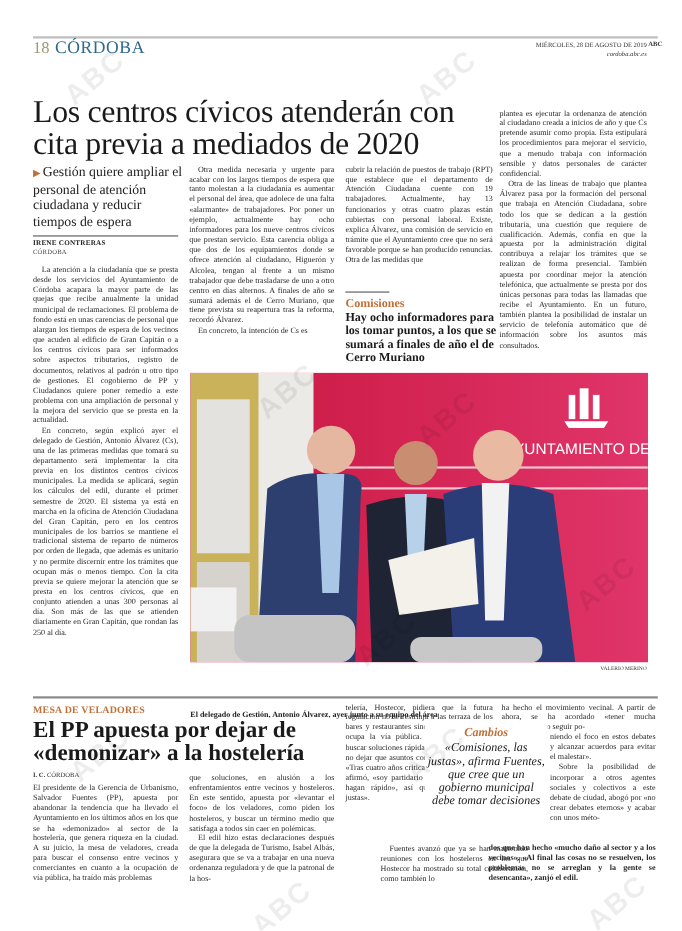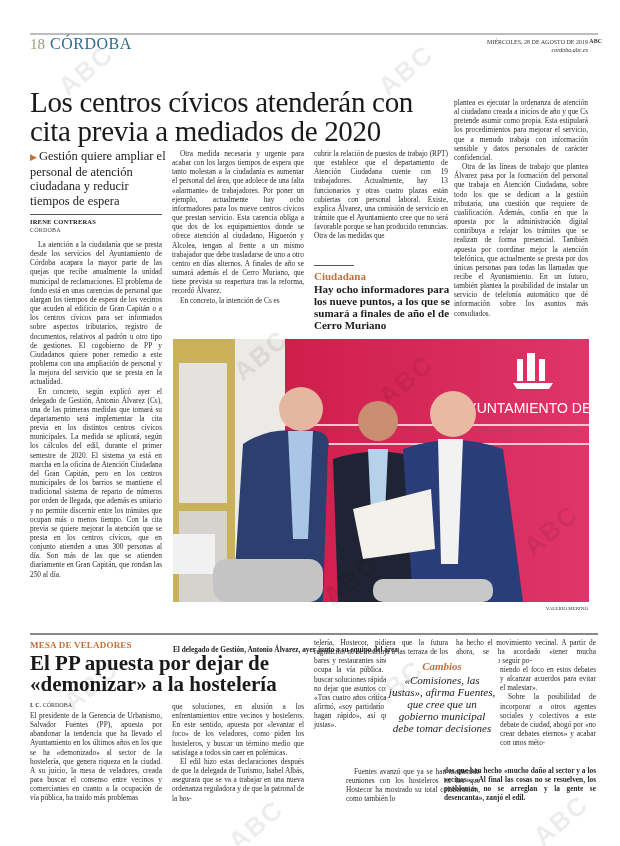--- a/index.html
+++ b/index.html
@@ -93,22 +93,22 @@
 <div class="abs col c2">
   <p class="ind">Otra medida necesaria y urgente para acabar con los largos tiempos de espera que tanto molestan a la ciudadanía es aumentar el personal del área, que adolece de una falta «alarmante» de trabajadores. Por poner un ejemplo, actualmente hay ocho informadores para los nueve centros cívicos que prestan servicio. Esta carencia obliga a que dos de los equipamientos donde se ofrece atención al ciudadano, Higuerón y Alcolea, tengan al frente a un mismo trabajador que debe trasladarse de uno a otro centro en días alternos. A finales de año se sumará además el de Cerro Muriano, que tiene prevista su reapertura tras la reforma, recordó Álvarez.</p>
   <p class="ind">En concreto, la intención de Cs es</p>
 </div>
 
 <div class="abs col c3">
   <p>cubrir la relación de puestos de trabajo (RPT) que establece que el departamento de Atención Ciudadana cuente con 19 trabajadores. Actualmente, hay 13 funcionarios y otras cuatro plazas están cubiertas con personal laboral. Existe, explica Álvarez, una comisión de servicio en trámite que el Ayuntamiento cree que no será favorable porque se han producido renuncias. Otra de las medidas que</p>
 </div>
 
 <div class="abs pull-rule"></div>
-<div class="abs pull-label">Ciudadana</div>
-<div class="abs pull-text">Hay ocho informadores para los nueve puntos, a los que se sumará a finales de año el de Cerro Muriano</div>
+<div class="abs pull-label">Comisiones</div>
+<div class="abs pull-text">Hay ocho informadores para los tomar puntos, a los que se sumará a finales de año el de Cerro Muriano</div>
 
 <div class="abs col c4">
   <p>plantea es ejecutar la ordenanza de atención al ciudadano creada a inicios de año y que Cs pretende asumir como propia. Esta estipulará los procedimientos para mejorar el servicio, que a menudo trabaja con información sensible y datos personales de carácter confidencial.</p>
   <p class="ind">Otra de las líneas de trabajo que plantea Álvarez pasa por la formación del personal que trabaja en Atención Ciudadana, sobre todo los que se dedican a la gestión tributaria, una cuestión que requiere de cualificación. Además, confía en que la apuesta por la administración digital contribuya a relajar los trámites que se realizan de forma presencial. También apuesta por coordinar mejor la atención telefónica, que actualmente se presta por dos únicas personas para todas las llamadas que recibe el Ayuntamiento. En un futuro, también plantea la posibilidad de instalar un servicio de telefonía automático que dé información sobre los asuntos más consultados.</p>
 </div>
 
 <div class="abs photo">
   <svg width="416" height="263" viewBox="0 0 416 263" xmlns="http://www.w3.org/2000/svg">
     <defs>
       <linearGradient id="red" x1="0" y1="0" x2="1" y2="0">

